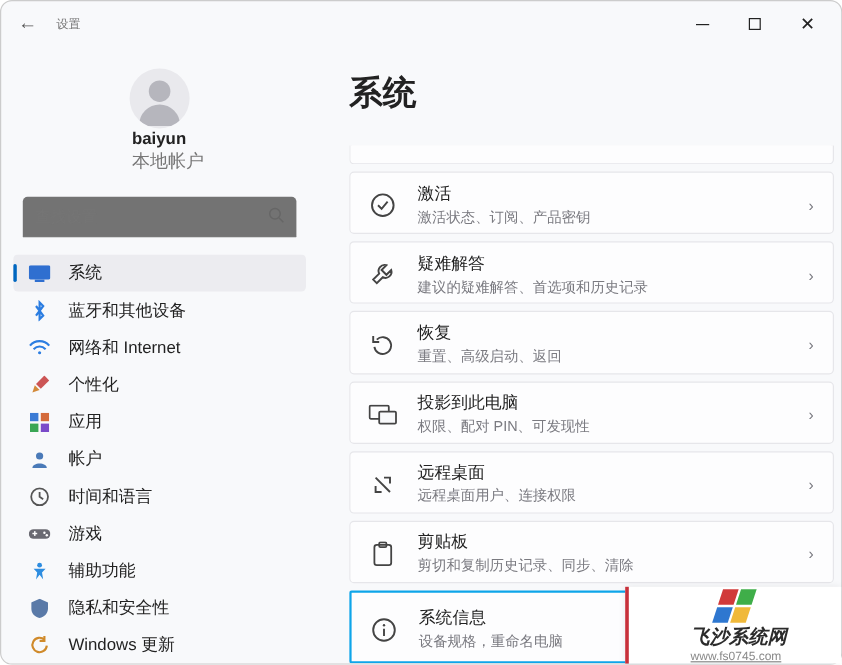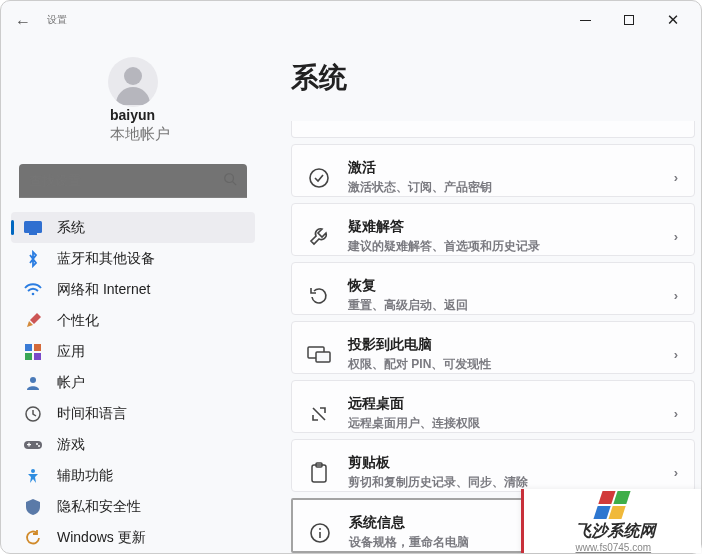--- a/index.html
+++ b/index.html
@@ -24,23 +24,23 @@
   .search input { width:100%; height:34px; padding: 0 34px 0 10px; border: none; border-bottom: 1px solid #808080; background:#737373; font-size:13px; border-radius:4px 4px 0 0; }
   .search-icon { position:absolute; right:10px; top:8px; color:#666; font-size:14px; }
   .nav { display:flex; flex-direction:column; gap:0px; overflow-y:auto; }
   .nav-item { display:flex; align-items:center; height:36px; padding: 0 10px 0 12px; border-radius:4px; font-size:14px; color:#222; cursor:default; position:relative; }
   .nav-item .ni-icon { width:20px; height:20px; margin-right:14px; display:flex; align-items:center; justify-content:center; }
   .nav-item.selected { background:#ececf0; }
   .nav-item.selected::before { content:""; position:absolute; left:0px; top:8px; bottom:8px; width:3px; background:#0067c0; border-radius:2px; }
   .main { flex:1; padding: 10px 0 0 30px; display:flex; flex-direction:column; overflow:hidden; }
   .page-title { font-size: 28px; color:#222; font-weight:600; margin: 10px 0 24px 0; }
   .cards { display:flex; flex-direction:column; gap:6px; padding-right: 6px; overflow:hidden; }
-  .card { background:#fdfdfe; border:1px solid #e6e6ea; border-radius:4px; height:60px; display:flex; align-items:center; padding:14px 16px 0 14px;font-weight:bold; }
+  .card { background:#fdfdfe; border:1px solid #e6e6ea; border-radius:4px; height:60px; display:flex; align-items:center; padding:4px 16px 0 14px; }
   .card.top-slice { height:18px; border-top:none; border-radius:0 0 4px 4px; }
-  .card.highlight { border:2px solid #a3a3a3; height:70px; border-radius:2px;justify-content:center; }
+  .card.highlight { border:2px solid #0ea5e9; height:70px; border-radius:2px;justify-content:center; }
   .c-icon { width:26px; height:26px; margin-right:16px; display:flex; align-items:center; justify-content:center; color:#444; }
   .c-text { display:flex; flex-direction:column; flex:1; }
   .c-title { font-size:14px; color:#222; }
   .c-sub { font-size:12px; color:#7a7a80; margin-top:2px; }
   .chev { color:#7a7a80; font-size:13px; }
   .watermark { position:absolute; right:0; bottom:0; background:#fff; height:64px; width:180px; display:flex; align-items:center; border-left:3px solid #c8303a; padding-left:6px; box-shadow:0 0 6px rgba(0,0,0,.08);flex-direction:column; }
   .wm-logo { height:38px; display:flex; align-items:center; }
   .wm-sq { width:28px; height:28px; transform: skewX(-18deg); display:grid; grid-template:1fr 1fr/1fr 1fr; gap:2px; margin-right:8px; }
   .wm-sq div:nth-child(1){background:#d13a3a;} .wm-sq div:nth-child(2){background:#3fae49;} .wm-sq div:nth-child(3){background:#2e77d0;} .wm-sq div:nth-child(4){background:#f0b93a;}
   .wm-text { display:flex; flex-direction:column; }

